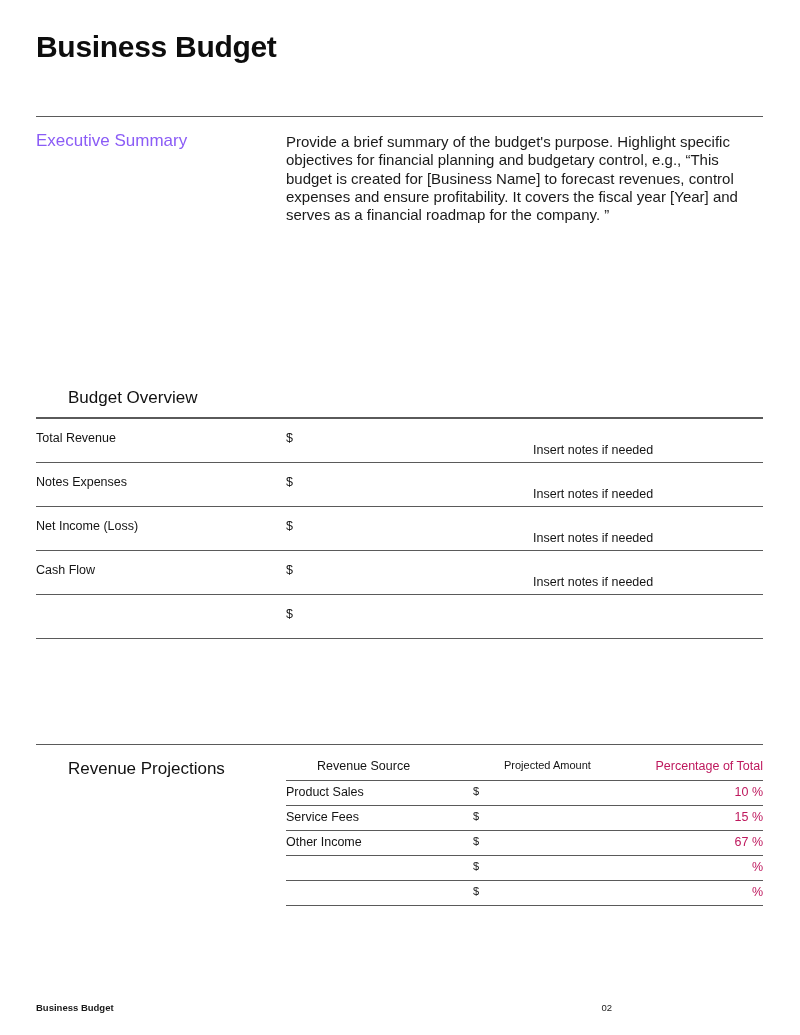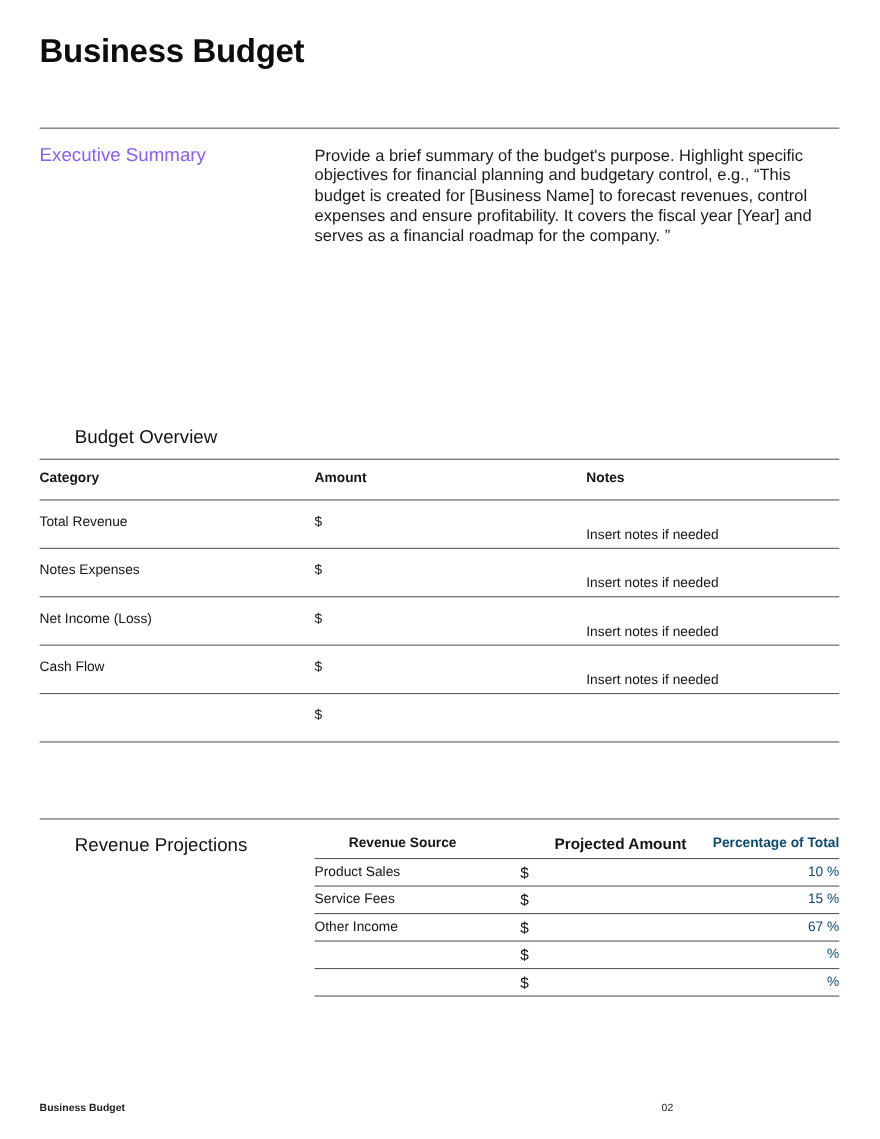--- a/index.html
+++ b/index.html
@@ -157,35 +157,35 @@
     position: absolute;
     left: 0px;
     top: 4px;
     font-size: 12.5px;
     color: #141414;
   }
   .rp-c2 {
     position: absolute;
     left: 187px;
     top: 4px;
-    font-size: 14px;
+    font-size: 11px;
     color: #141414;
   }
   .rp-c3 {
     position: absolute;
     right: 0px;
     top: 4px;
     font-size: 12.5px;
-    color: #0c4a6e;
+    color: #be185d;
     text-align: right;
   }
   .rp-head .rp-c1,
   .rp-head .rp-c2,
   .rp-head .rp-c3 {
-    font-weight: bold;
+    font-weight: normal;
     top: 3px;
     padding-left: 31px;
   }
 
   
   .footer-left {
     position: absolute;
     left: 36px;
     bottom: 22px;
     font-size: 9.5px;
@@ -211,25 +211,20 @@
 
   <div class="exec-heading">Executive Summary</div>
 
   <div class="exec-body">Provide a brief summary of the budget's purpose. Highlight specific objectives for financial planning and budgetary control, e.g., “This budget is created for [Business Name] to forecast revenues, control expenses and ensure profitability. It covers the fiscal year [Year] and serves as a financial roadmap for the company. ”</div>
 
   <div class="section-heading" id="budget-overview-heading">Budget Overview</div>
 
   <div class="bo-table">
     <div class="bo-sep"></div>
 
-    <div class="bo-head">
-      <div class="bo-c1">Category</div>
-      <div class="bo-c2">Amount</div>
-      <div class="bo-c3">Notes</div>
-    </div>
 
     <div class="bo-sep"></div>
 
     <div class="bo-body-row">
       <div class="bo-c1">Total Revenue</div>
       <div class="bo-c2">$</div>
       <div class="bo-c3">Insert notes if needed</div>
     </div>
     <div class="bo-sep"></div>
 

